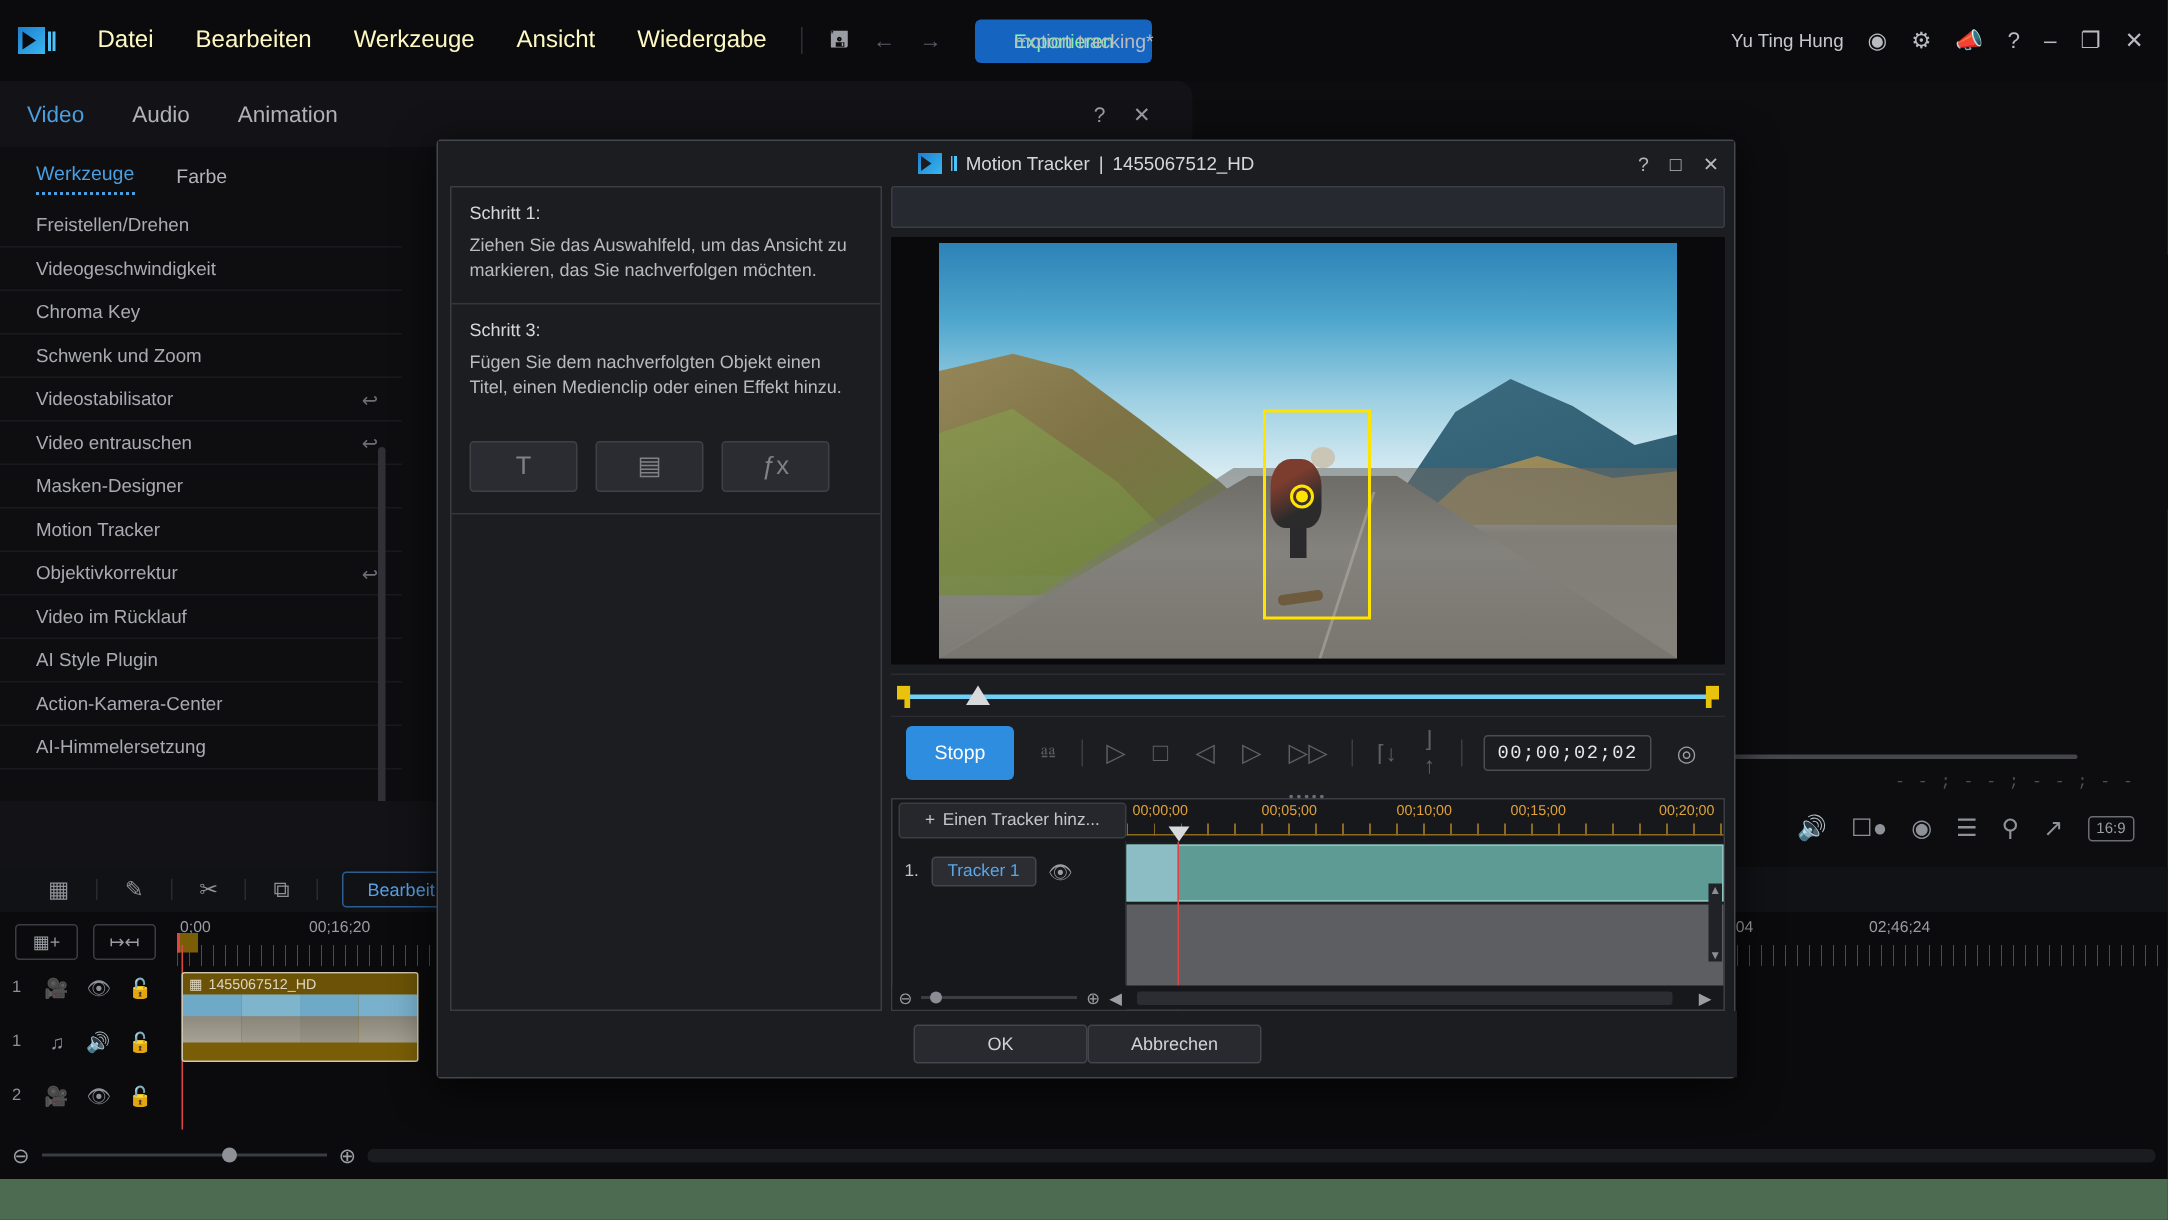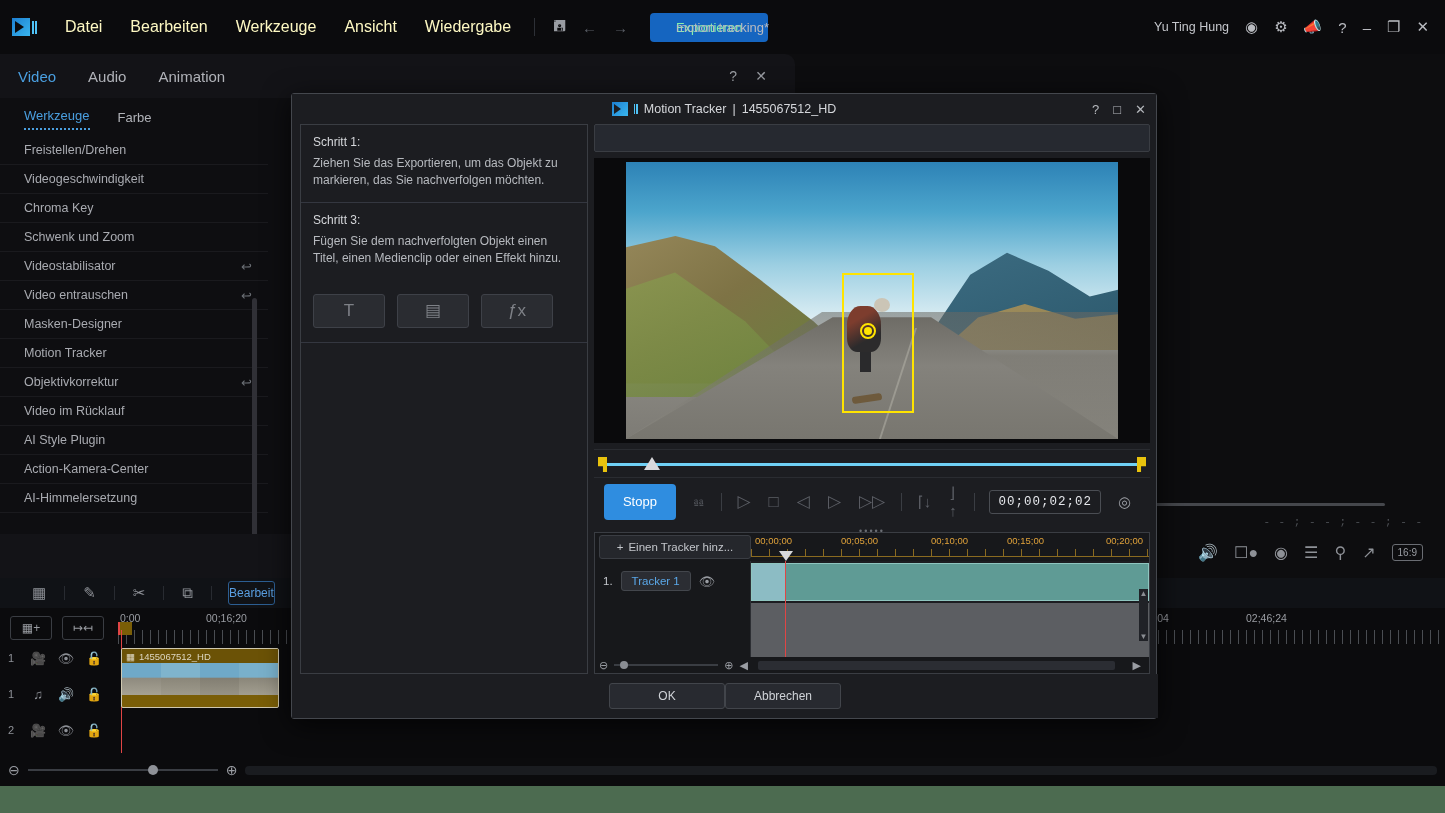--- a/index.html
+++ b/index.html
@@ -108,21 +108,21 @@
 
   
   .bottom{
     position:absolute;left:0;top:578px;width:1445px;height:208px;background:#0b0b0d;
   }
   .btoolbar{height:30px;display:flex;align-items:center;gap:0;padding-left:14px;background:#101216;}
   .btoolbar .bi{color:#8e9197;font-size:15px;padding:0 18px;cursor:pointer;}
   .btoolbar .bsep{width:1px;height:14px;background:#282b31;}
   .bedit{
     margin-left:16px;border:1px solid #2c5e92;color:#5a9fe2;font-size:12px;
-    padding:4px 0;border-radius:3px;cursor:pointer;
+    padding:4px 16px;border-radius:3px;cursor:pointer;
   }
   .trackhead{position:absolute;left:0;top:30px;width:118px;height:145px;background:#0b0b0d;}
   .thbtns{display:flex;gap:10px;padding:8px 0 0 10px;}
   .thb{width:42px;height:24px;border:1px solid #3a3d43;border-radius:3px;color:#9a9da3;font-size:12px;display:flex;align-items:center;justify-content:center;cursor:pointer;}
   .trow{height:36px;display:flex;align-items:center;gap:0;padding-left:8px;color:#8e9197;font-size:11px;}
   .trow .num{width:16px;}
   .trow .ic{width:28px;text-align:center;font-size:13px;}
   .ruler{
     position:absolute;left:118px;top:30px;width:1327px;height:38px;background:#0b0b0d;
     color:#9a9da3;font-size:10.5px;font-family:"Liberation Sans",sans-serif;
@@ -481,21 +481,21 @@
         <span>□</span>
         <span>✕</span>
       </div>
     </div>
 
     <div class="dlgbody">
 
       <div class="steps">
         <div class="step">
           <div class="sh">Schritt 1:</div>
-          <div class="sb">Ziehen Sie das Exportieren, um das Objekt zu markieren, das Sie nachverfolgen möchten.</div>
+          <div class="sb">Ziehen Sie das Auswahlfeld, um das Ansicht zu markieren, das Sie nachverfolgen möchten.</div>
         </div>
         <div class="step" style="border-bottom:none">
           <div class="sh">Schritt 3:</div>
           <div class="sb">Fügen Sie dem nachverfolgten Objekt einen Titel, einen Medienclip oder einen Effekt hinzu.</div>
         </div>
         <div class="addbtns">
           <div class="addbtn">T</div>
           <div class="addbtn">▤</div>
           <div class="addbtn">ƒx</div>
         </div>

